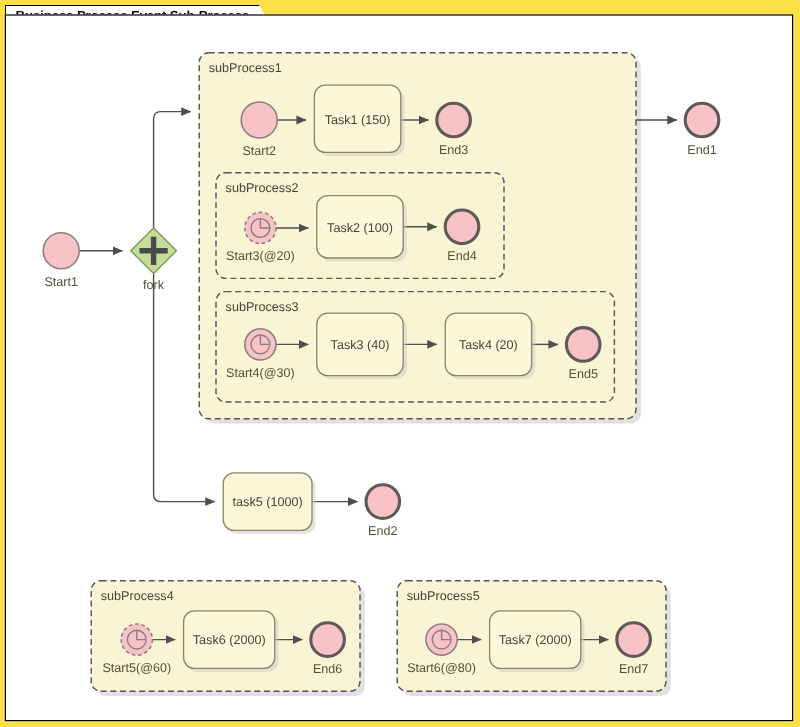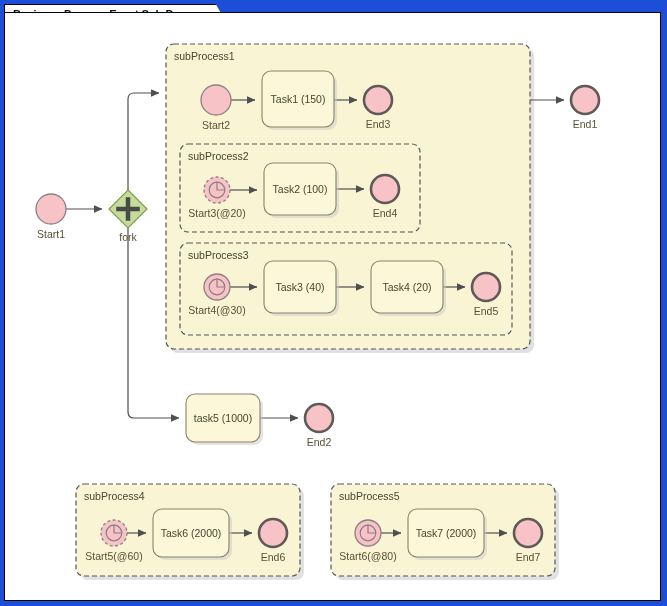--- a/index.html
+++ b/index.html
@@ -1,17 +1,17 @@
 <!DOCTYPE html>
 <html><head>
 <meta charset="utf-8">
 <style>
   html,body{margin:0;padding:0;background:#ffffff;}
   body{font-family:"Liberation Sans",sans-serif;}
-  #canvas{position:relative;width:667px;height:606px;background:#1d4ed8;overflow:hidden;}
+  #canvas{position:relative;width:667px;height:606px;background:#fde047;overflow:hidden;}
   .frame{position:absolute;left:4px;top:12px;width:657px;height:589px;border:1.5px solid #000;box-sizing:border-box;background:#fff;}
   .title-tab{position:absolute;left:4px;top:4px;height:19px;background:#fff;border:1.5px solid #000;border-bottom:none;box-sizing:border-box;
              padding:0 18px 0 8px;display:flex;align-items:center;
              clip-path:polygon(0 0, calc(100% - 11px) 0, 100% 100%, 0 100%);}
   .title-tab span{font-size:11px;font-weight:bold;color:#111;white-space:nowrap;letter-spacing:-.1px;}
   svg{position:absolute;left:0;top:0;}
   .lbl{font-family:"Liberation Sans",sans-serif;font-size:10.5px;fill:#5a5036;}
   .lbl-task{font-family:"Liberation Sans",sans-serif;font-size:10.5px;fill:#4a4530;}
   .lbl-grp{font-family:"Liberation Sans",sans-serif;font-size:10.5px;fill:#4a4530;}
 </style>

